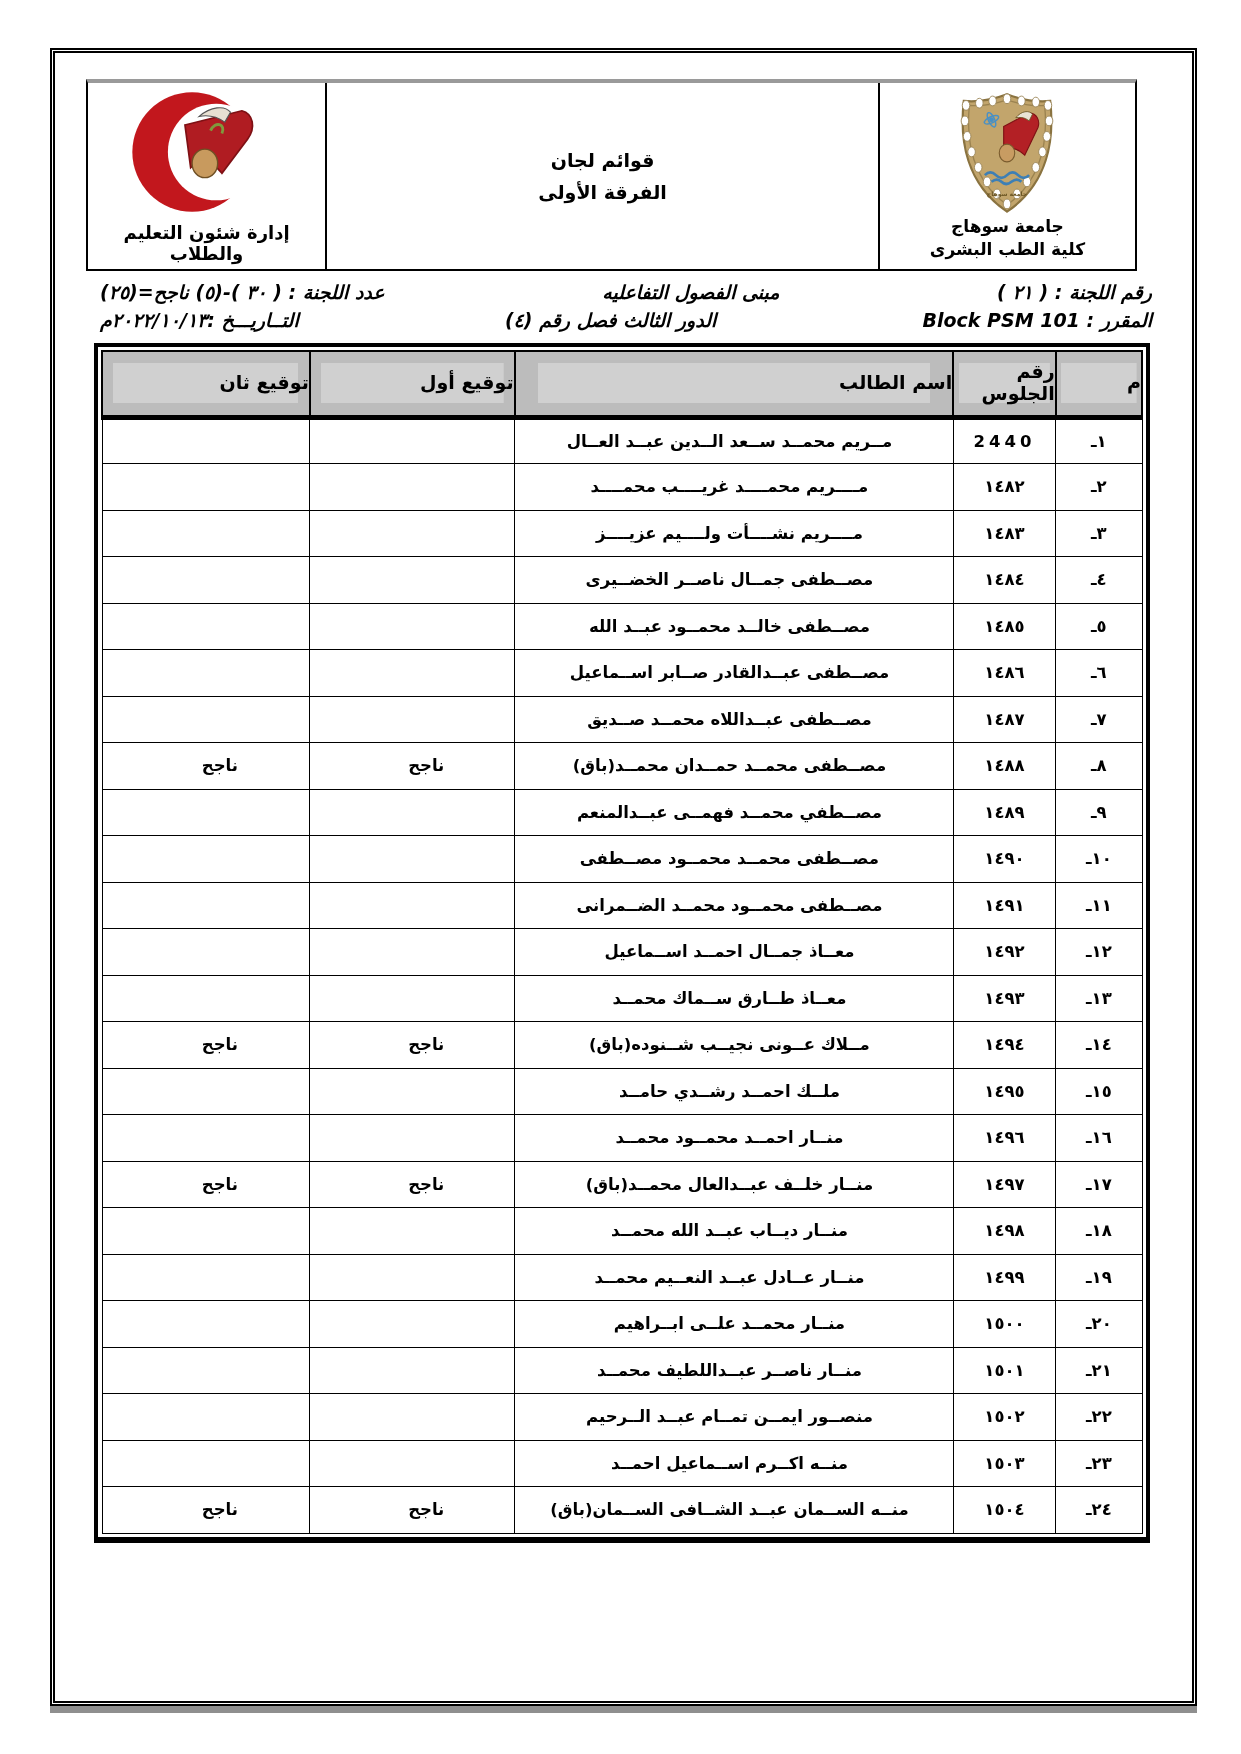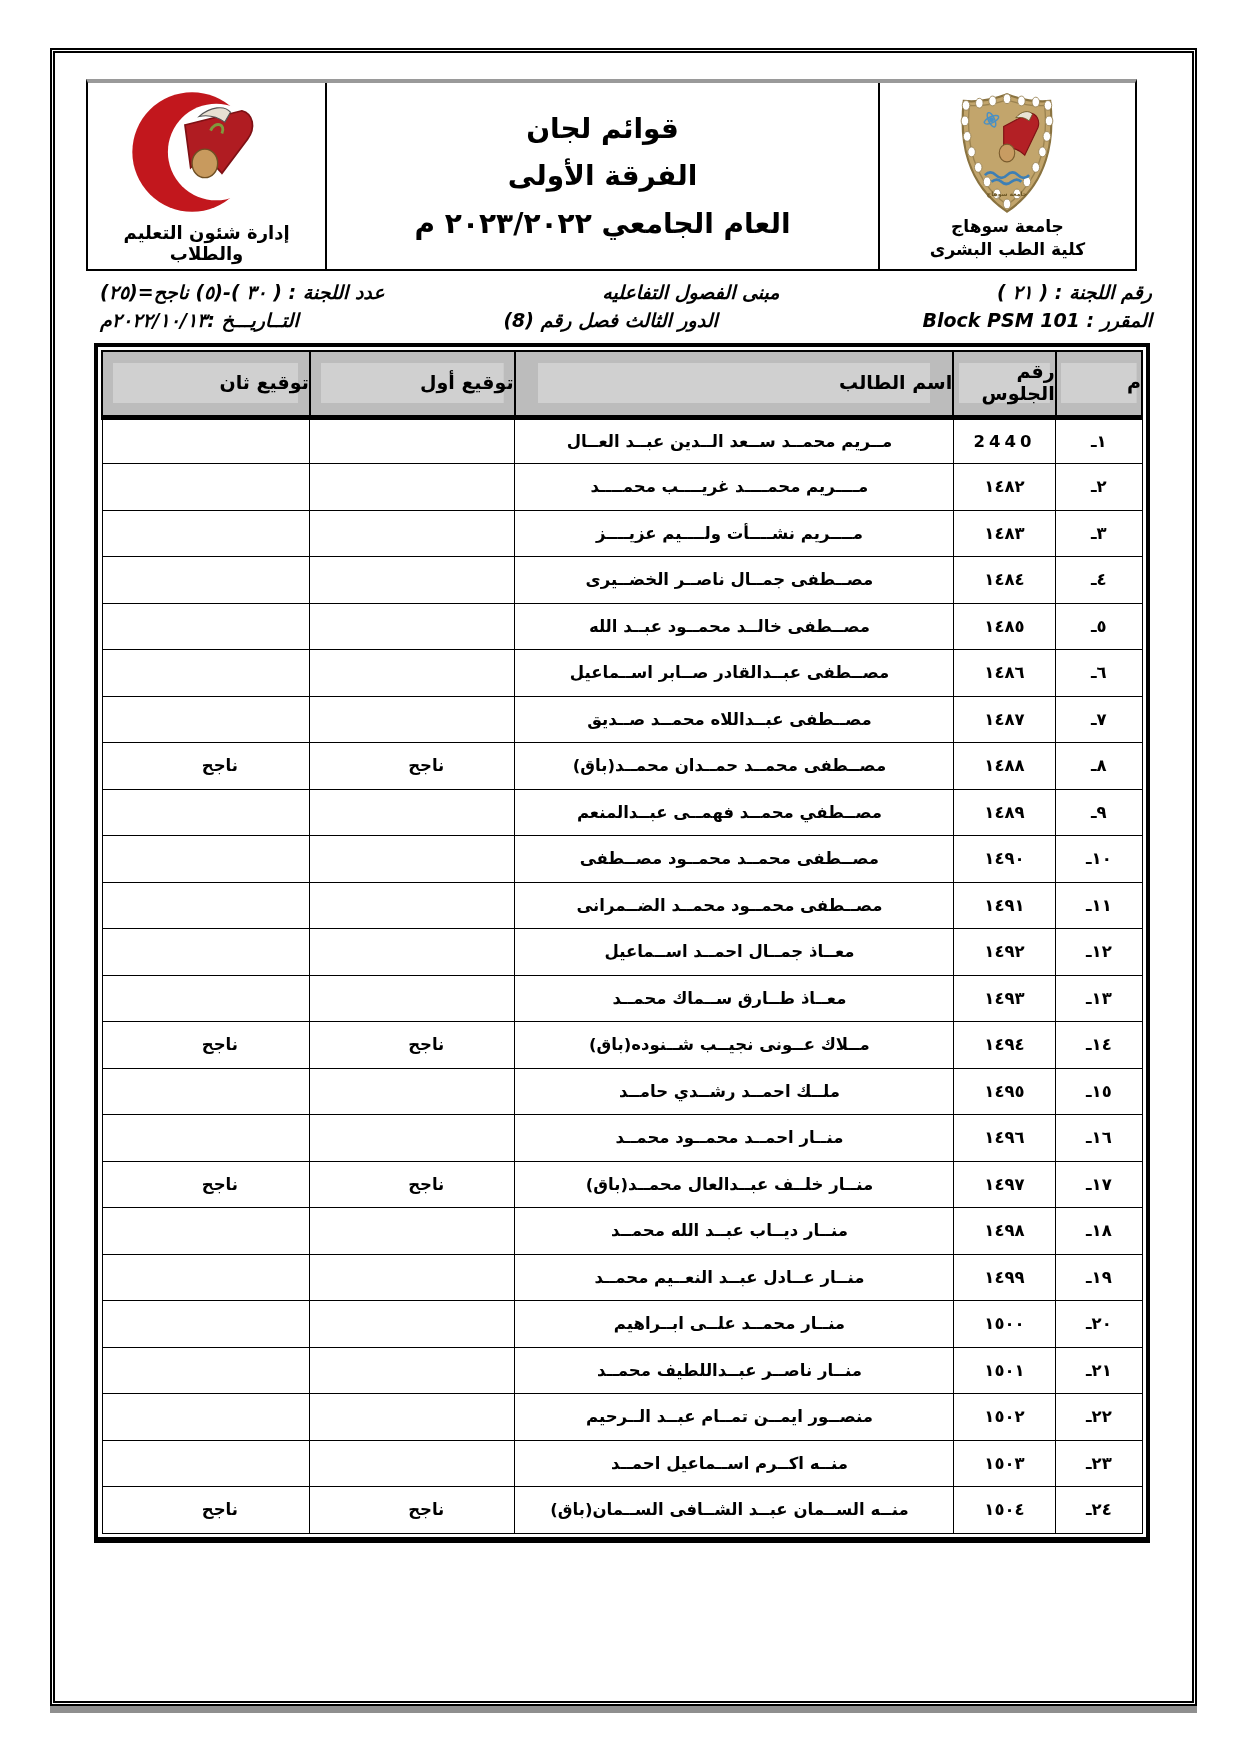--- a/index.html
+++ b/index.html
@@ -19,21 +19,21 @@
     display:flex; flex-direction:row; width:1051px;
     margin:26px 55px 0 auto; border:2px solid #000; border-top:4px solid #9a9a9a;
     border-collapse:collapse; height:192px;
   }
   .header-cell { border-left:2px solid #000; display:flex; flex-direction:column; align-items:center; justify-content:center; padding:4px 6px; }
   .header-cell:last-child { border-left:none; }
   .cell-university { width:258px; }
   .cell-titles    { width:555px; }
   .cell-admin     { width:238px; }
   .uni-name  { font-size:17px; line-height:1.35; text-align:center; }
-  .title-line { font-size:28px; line-height:1.7; text-align:left; }
+  .title-line { font-size:19px; line-height:1.7; text-align:left; }
   .admin-name { font-size:18px; margin-top:6px; text-align:center; }
   
   .info-line {
     display:flex; justify-content:space-between; align-items:baseline;
     margin:6px 40px 0 45px; font-size:19px;
   }
   .info-line.first { margin-top:10px; }
   .info-seg { white-space:nowrap;font-style:italic; }
   
   .table-frame {
@@ -108,21 +108,20 @@
         </g>
         <text x="50" y="95" font-size="5.5" fill="#6b5523" text-anchor="middle">جامعة سوهاج</text>
       </svg>
       <div class="uni-name">جامعة سوهاج</div>
       <div class="uni-name">كلية الطب البشرى</div>
     </div>
 
     <div class="header-cell cell-titles">
       <div class="title-line">قوائم لجان</div>
       <div class="title-line">الفرقة الأولى</div>
-      <div class="title-line">العام الجامعي ٢٠٢٣/٢٠٢٢ م</div>
     </div>
 
     <div class="header-cell cell-admin">
       <svg width="208" height="128" viewBox="0 0 135 90">
         <circle cx="57" cy="45" r="42" fill="#c2171d"></circle>
         <circle cx="74" cy="45" r="34" fill="#ffffff"></circle>
         <path d="M57,3 a42,42 0 0 1 0,84" fill="none"></path>
         <defs>
           <path id="arcTop" d="M22,32 A38,38 0 0 1 92,14"></path>
           <path id="arcBot" d="M28,72 A38,38 0 0 0 96,62"></path>
@@ -143,21 +142,21 @@
   </div>
 
   <div class="info-line first">
     <span class="info-seg">رقم اللجنة : ( ٢١ )</span>
     <span class="info-seg">مبنى الفصول التفاعليه</span>
     <span class="info-seg">عدد اللجنة : ( ٣٠ )-(٥) ناجح=(٢٥)</span>
   </div>
 
   <div class="info-line">
     <span class="info-seg">المقرر : Block PSM 101</span>
-    <span class="info-seg">الدور الثالث فصل رقم (8)</span>
+    <span class="info-seg">الدور الثالث فصل رقم (٤)</span>
     <span class="info-seg">التــاريـــخ :٢٠٢٢/١٠/١٣م</span>
   </div>
 
   <div class="table-frame">
     <table class="exam">
       <colgroup>
         <col class="c-idx">
           <col class="c-seat">
           <col class="c-name">
           <col class="c-sig1">

